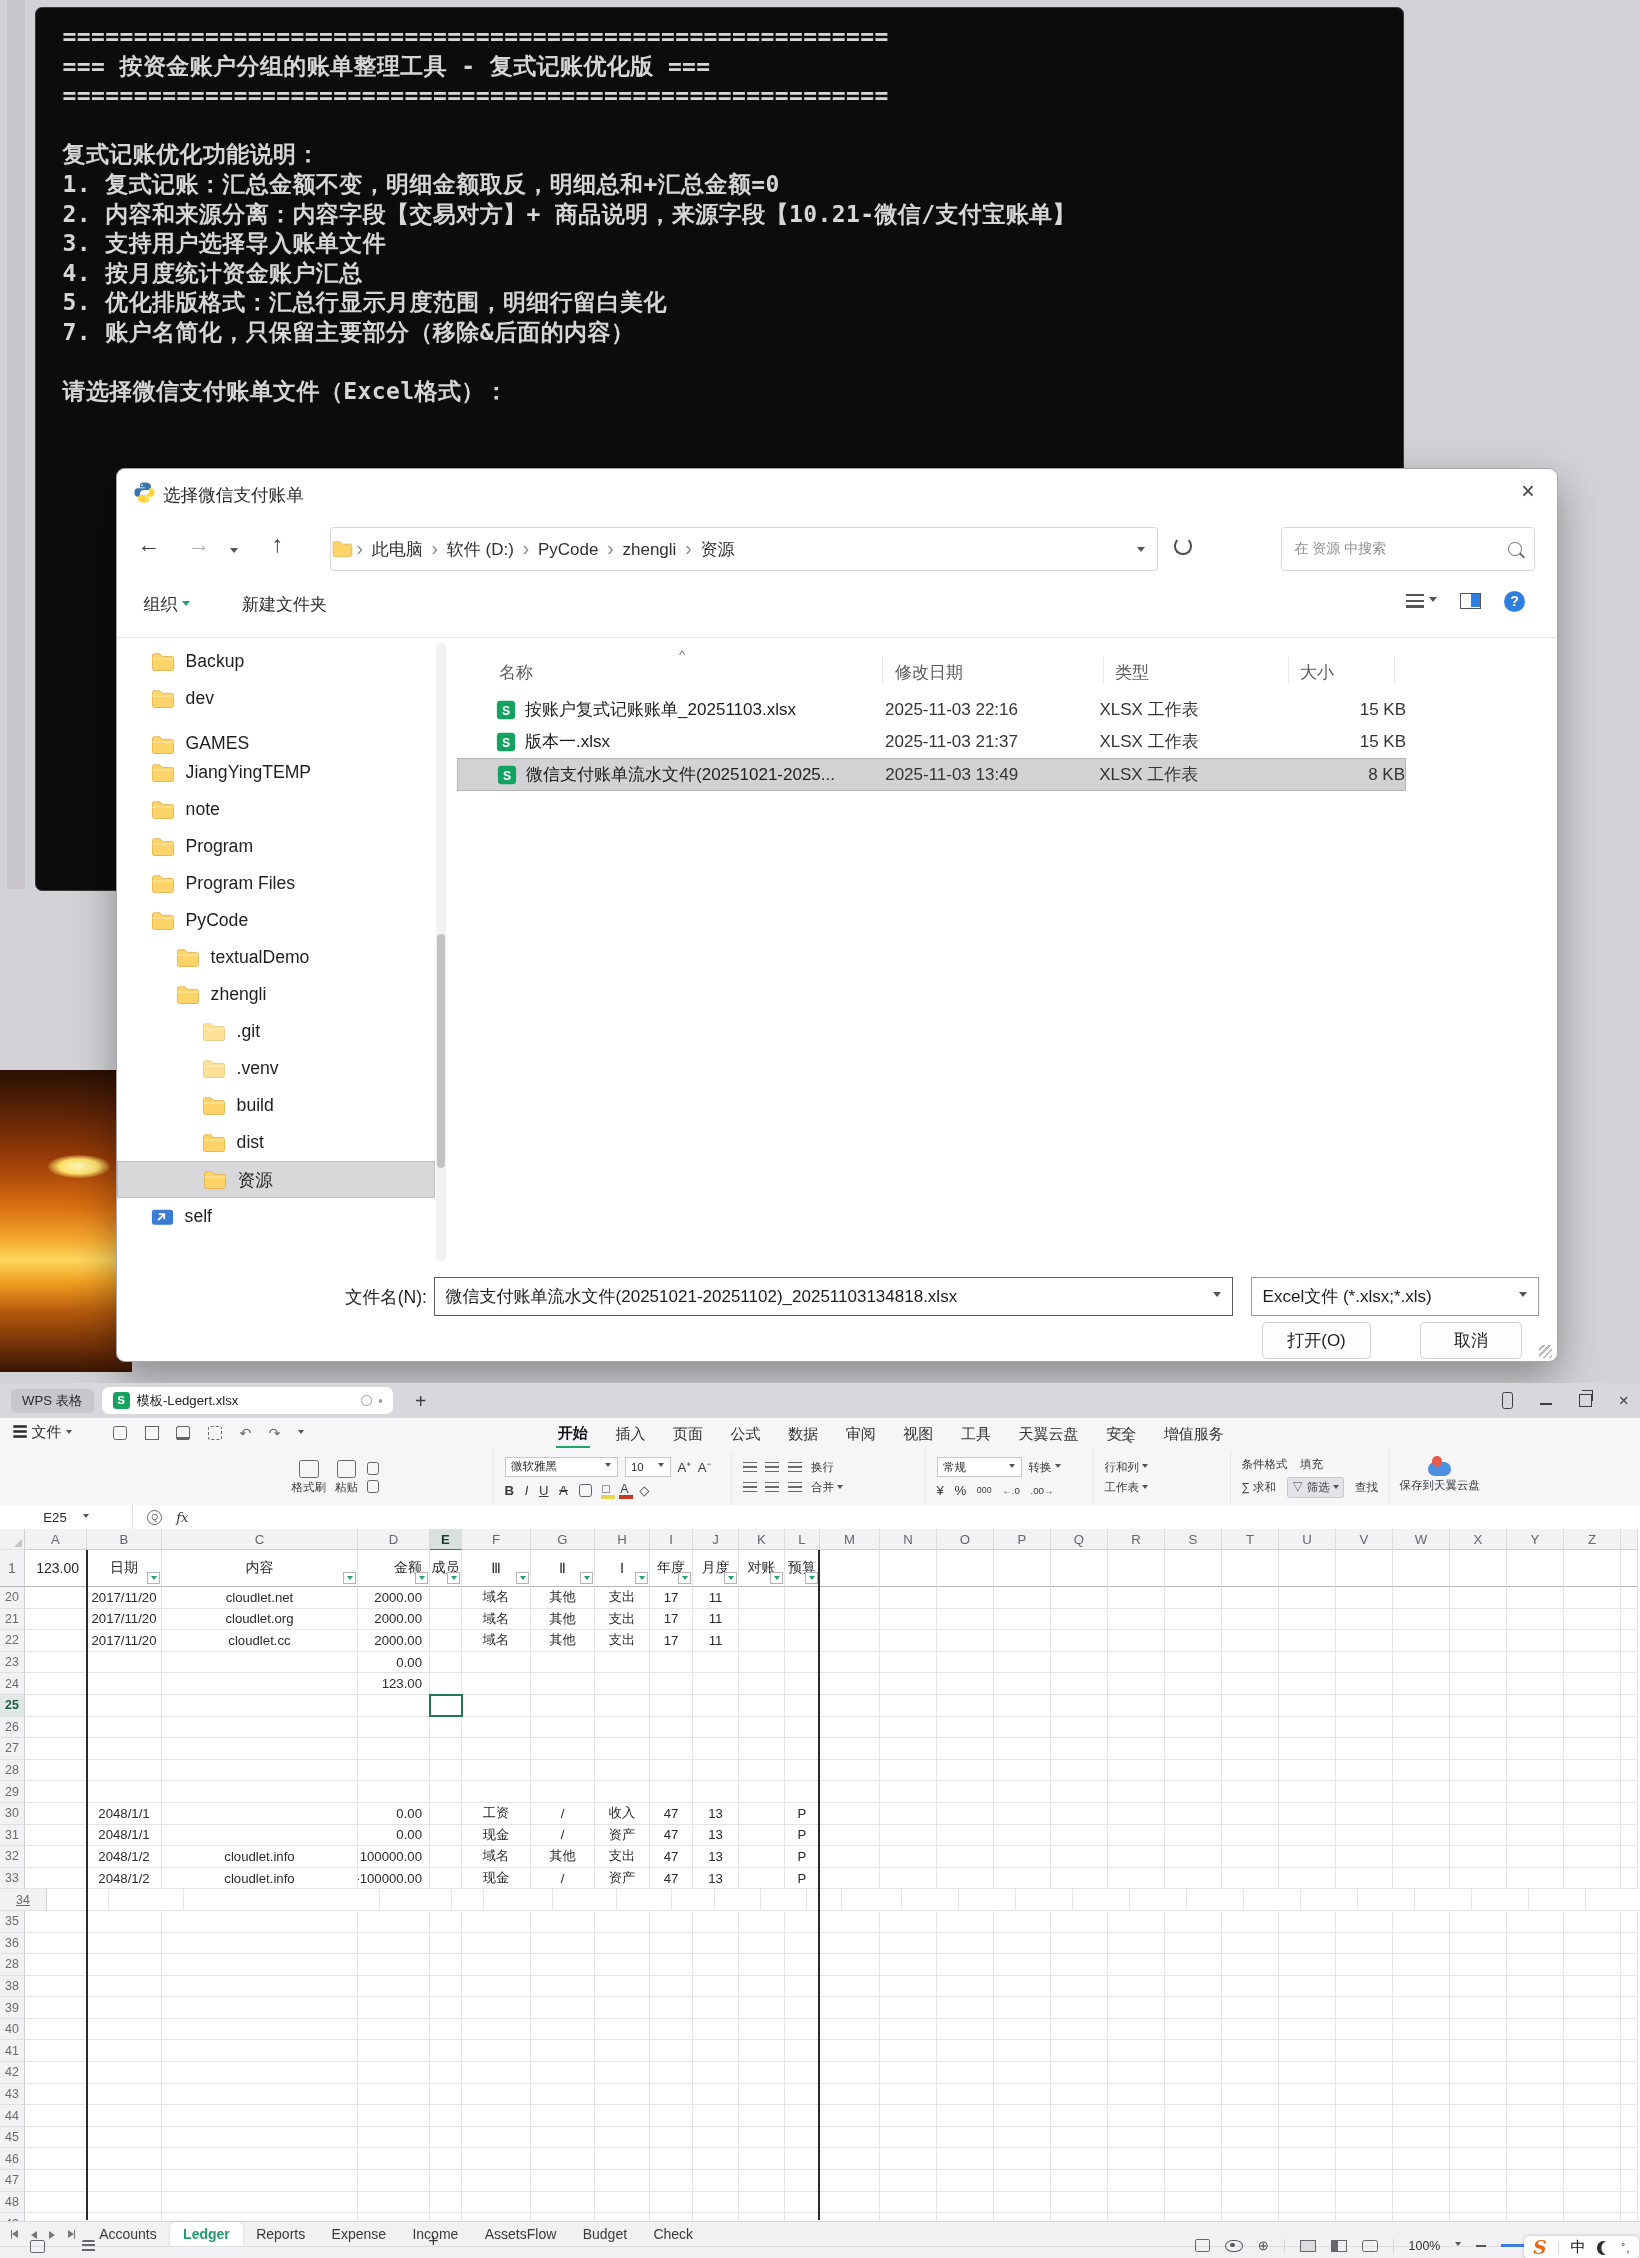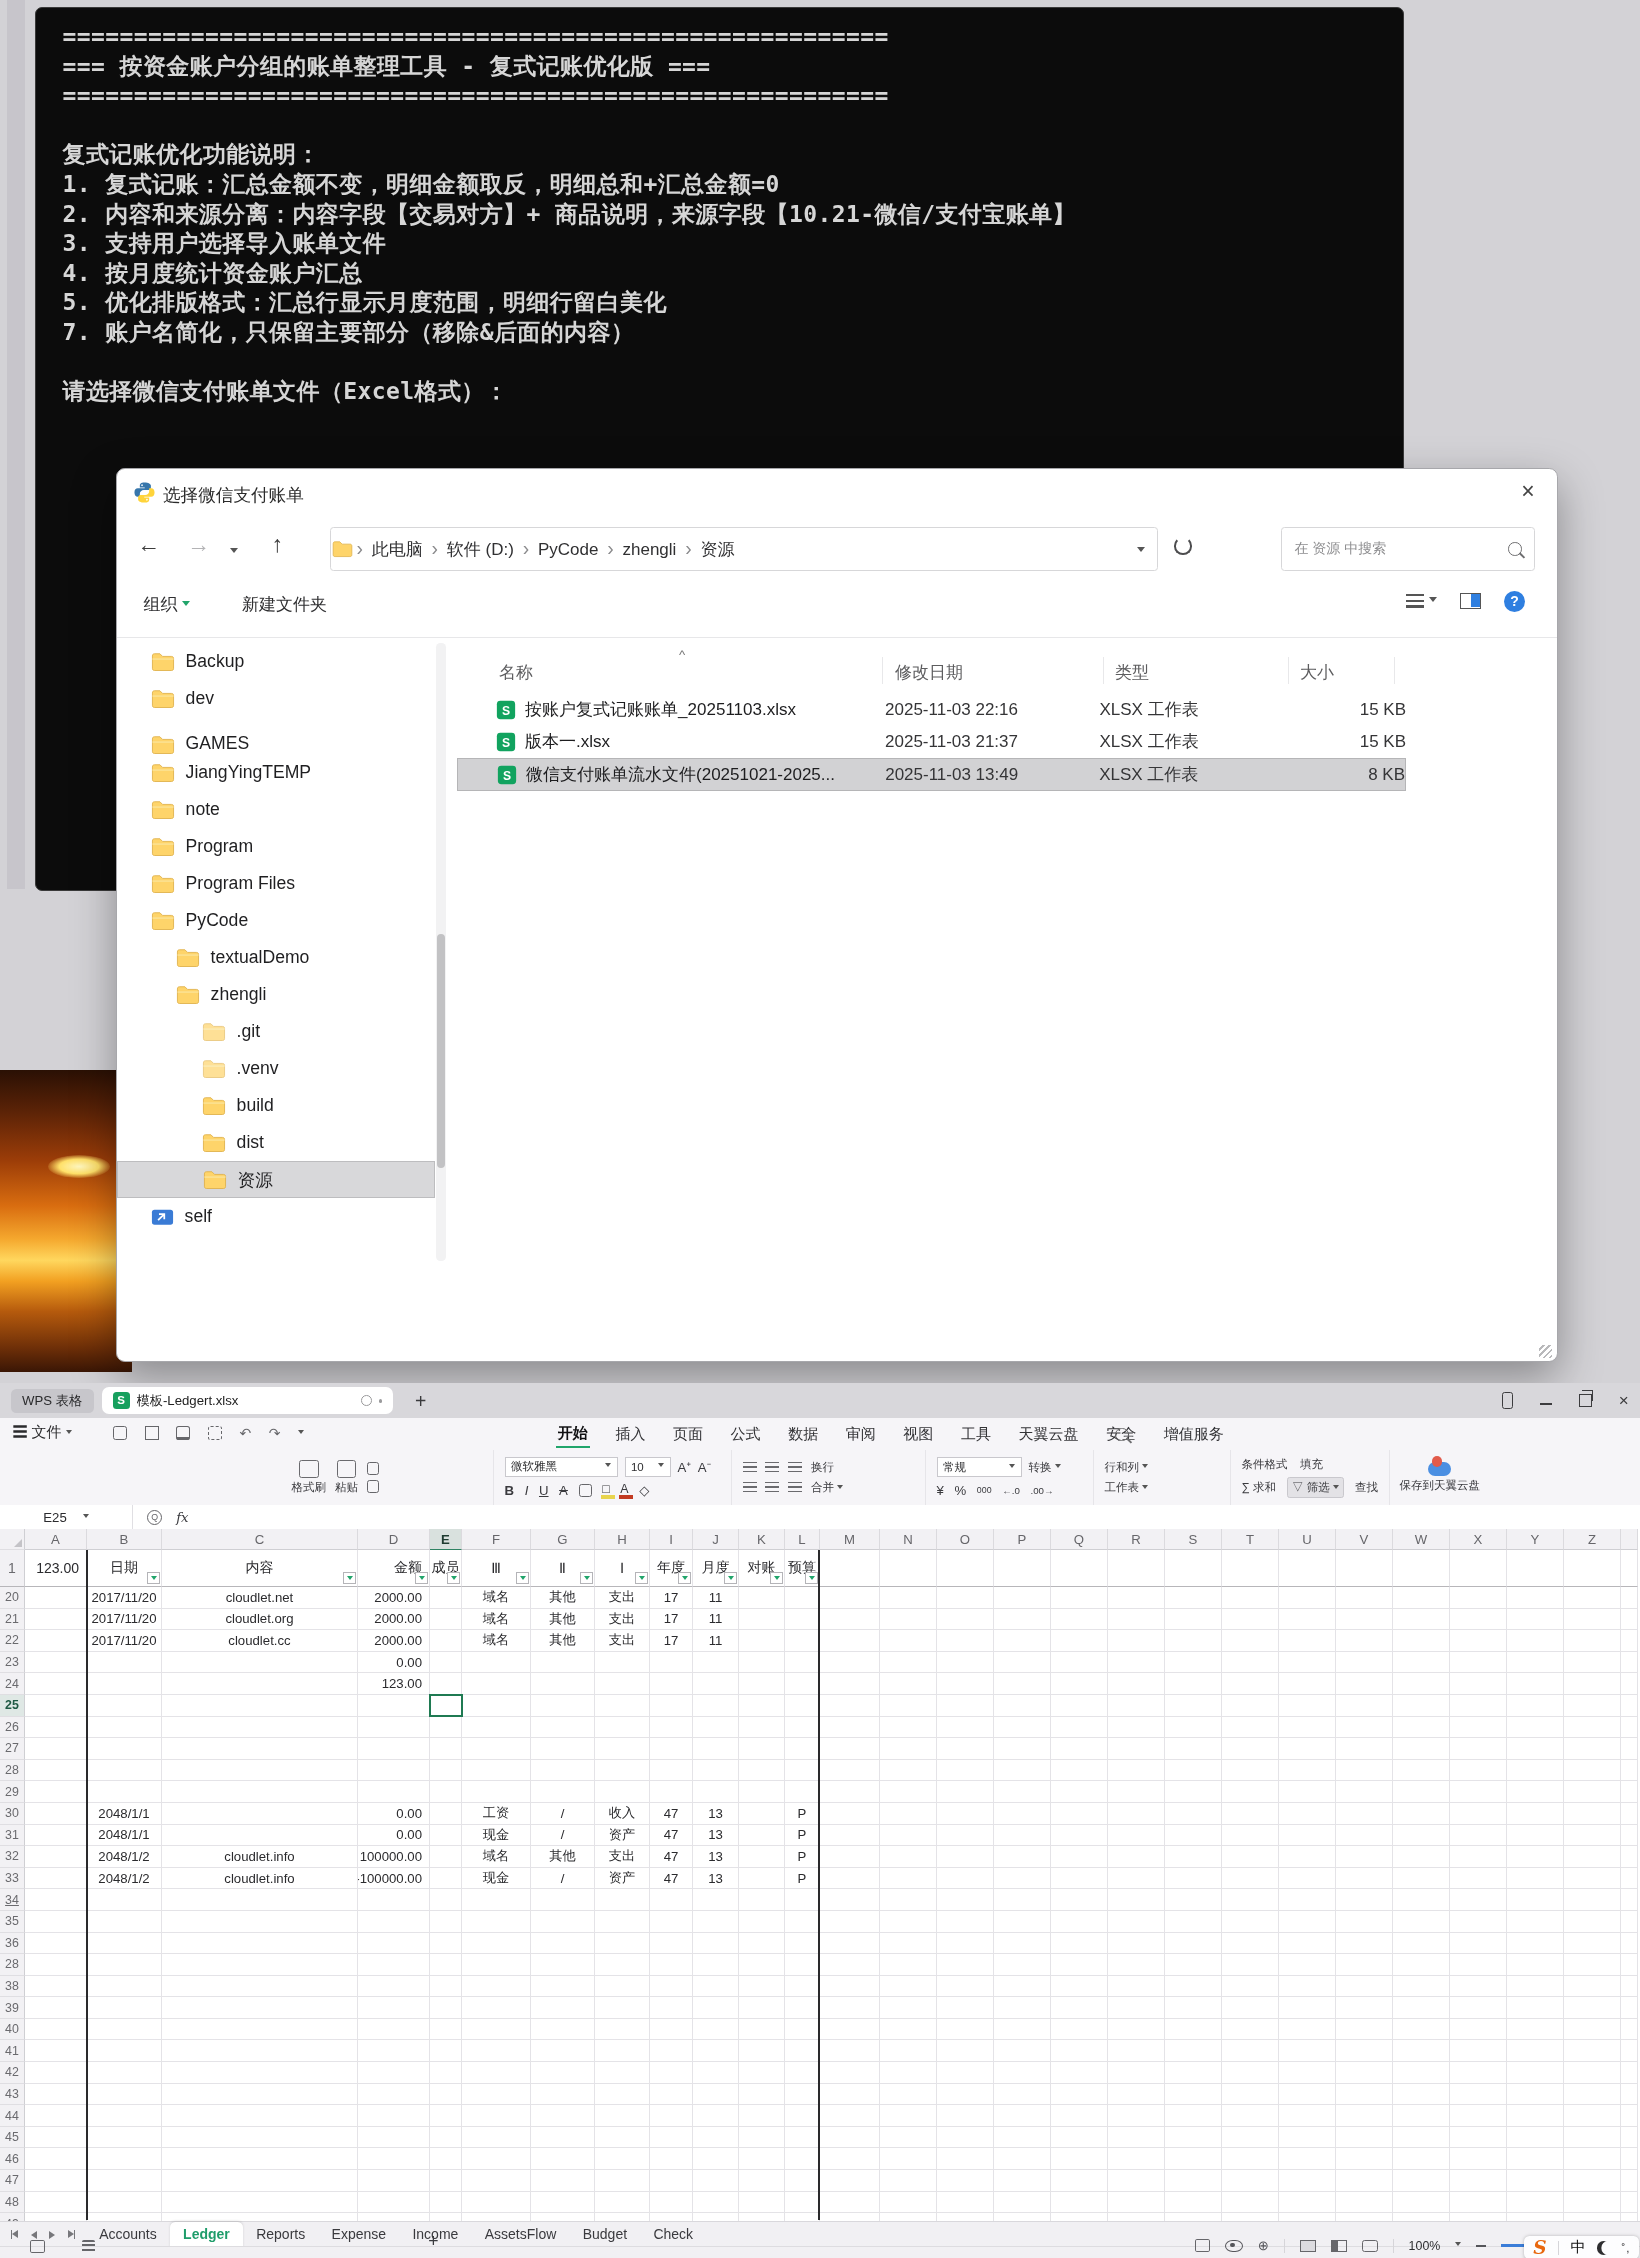--- a/index.html
+++ b/index.html
@@ -470,20 +470,33 @@
               </svg>
             </span>
             <span class="fname">微信支付账单流水文件(20251021-2025...</span>
             <span class="fdate">2025-11-03 13:49</span>
             <span class="ftype">XLSX 工作表</span>
             <span class="fsize">8 KB</span>
           </div>
         </div>
     </div>
   </div>
+  <div class="dlg-footer">
+    <span class="fnlabel">文件名(N):</span>
+    <div class="fninput">
+      <span class="txt">微信支付账单流水文件(20251021-20251102)_20251103134818.xlsx</span>
+      <span class="cdown"></span>
+    </div>
+    <div class="filtersel">
+      <span class="txt">Excel文件 (*.xlsx;*.xls)</span>
+      <span class="cdown"></span>
+    </div>
+    <div class="btn" id="btn-open">打开(O)</div>
+    <div class="btn" id="btn-cancel">取消</div>
+  </div>
   <div class="grip"></div>
 </div>
 
 <div class="abs" id="wps">
   <div class="wps-titlebar">
     <span class="appchip">WPS 表格</span>
     <div class="doctab">
       <span class="sico">S</span>
       <span class="nm">模板-Ledgert.xlsx</span>
       <span class="dot-ic"></span>
@@ -1116,21 +1129,21 @@
         <div class="gc" style="width: 57px; height: 21.6px;"></div>
         <div class="gc" style="width: 57px; height: 21.6px;"></div>
         <div class="gc" style="width: 57px; height: 21.6px;"></div>
         <div class="gc" style="width: 57px; height: 21.6px;"></div>
         <div class="gc" style="width: 57px; height: 21.6px;"></div>
         <div class="gc" style="width: 57px; height: 21.6px;"></div>
         <div class="gc" style="width: 57px; height: 21.6px;"></div>
         <div class="gc" style="width: 17px; height: 21.6px;"></div>
       </div>
       <div class="grow">
-        <div class="gc gut" style="width: 25px; height: 21.6px; text-decoration: underline;">34</div>
+        <div class="gc gut" style="width: 47px; height: 21.6px; text-decoration: underline;">34</div>
         <div class="gc" style="width: 62px; height: 21.6px;"></div>
         <div class="gc" style="width: 75px; height: 21.6px;"></div>
         <div class="gc" style="width: 196px; height: 21.6px;"></div>
         <div class="gc" style="width: 72px; height: 21.6px;"></div>
         <div class="gc" style="width: 32px; height: 21.6px;"></div>
         <div class="gc" style="width: 69px; height: 21.6px;"></div>
         <div class="gc" style="width: 64px; height: 21.6px;"></div>
         <div class="gc" style="width: 55px; height: 21.6px;"></div>
         <div class="gc" style="width: 43px; height: 21.6px;"></div>
         <div class="gc" style="width: 46px; height: 21.6px;"></div>

